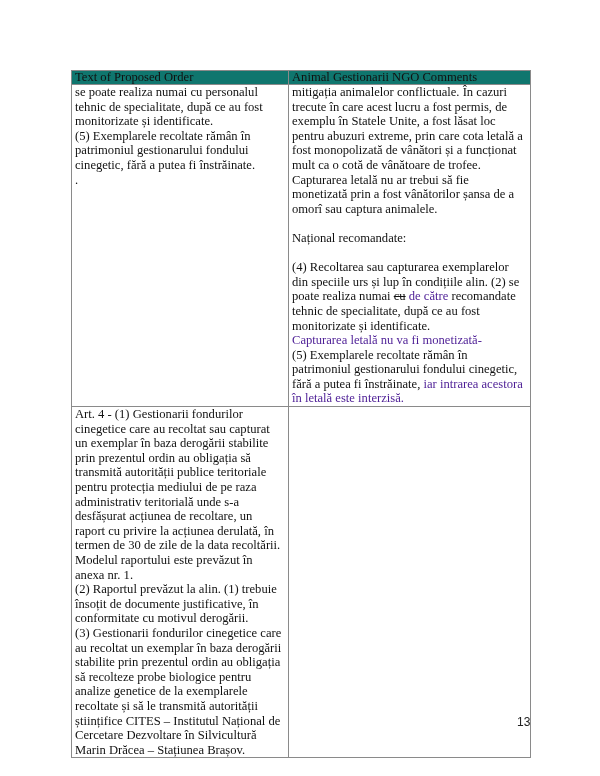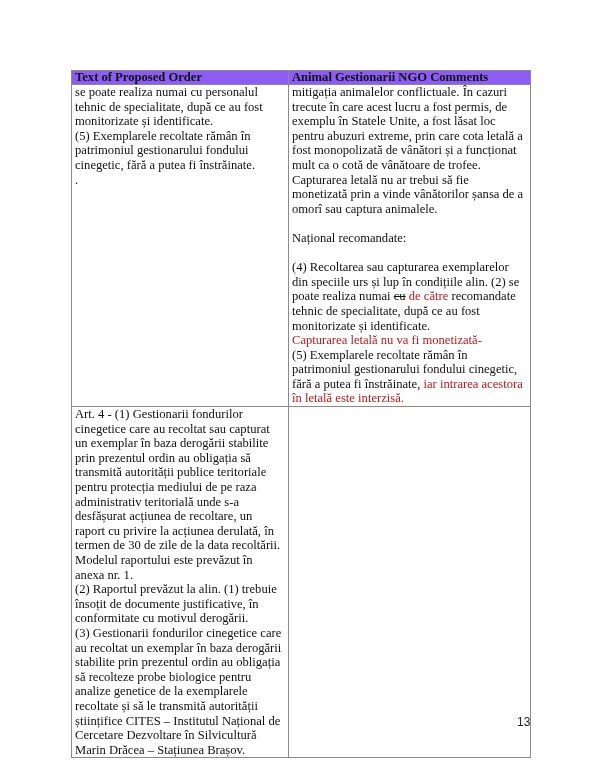--- a/index.html
+++ b/index.html
@@ -2,24 +2,24 @@
 <html><head>
 <meta charset="utf-8">
 <style>
   html, body { margin:0; padding:0; background:#ffffff; }
   body { width:600px; height:776px; position:relative; overflow:hidden;
          font-family:"Liberation Serif", serif; color:#111; }
   table.doc { position:absolute; left:71px; top:70px; width:459px;
               border-collapse:collapse; table-layout:fixed; }
   table.doc td, table.doc th { border:1.5px solid #8a8a8a; vertical-align:top;
               padding:0 3px; font-size:12.6px; line-height:14.6px; text-align:left; }
-  table.doc th { background:#8b5cf6; font-weight:bold; height:13px; line-height:13px; }
+  table.doc th { background:#0f766e; font-weight:normal; height:13px; line-height:13px; }
   col.c1 { width:217px; } col.c2 { width:242px; }
   .p { display:block; }
-  .red { color:#b91c1c; }
+  .red { color:#4c1d95; }
   .strike { text-decoration:line-through; }
   .gap { display:block; height:14.6px; }
   tr.row1 td { height:297px; }
   tr.row2 td { height:311px; }
   .pagenum { position:absolute; left:517px; top:715px; font-family:"Liberation Sans", sans-serif;
              font-size:12px; color:#222; }
 </style>
 </head>
 <body>
 
@@ -34,21 +34,21 @@
     <th>Animal Gestionarii NGO  Comments</th>
   </tr>
   <tr class="row1">
     <td>
       <span class="p">se poate realiza numai cu personalul tehnic de specialitate, după ce au fost monitorizate și identificate.</span>
       <span class="p">(5) Exemplarele recoltate rămân în patrimoniul gestionarului fondului cinegetic, fără a putea fi înstrăinate.</span>
       <span class="p">.</span>
     </td>
     <td>
       <span class="p">mitigația  animalelor conflictuale. În cazuri trecute în care acest lucru a fost permis, de exemplu în Statele Unite, a fost lăsat loc pentru abuzuri extreme, prin care cota letală a fost monopolizată de vânători și a funcționat mult ca o cotă de vânătoare de trofee.</span>
-      <span class="p">Capturarea letală nu ar trebui să fie monetizată prin a vinde vânătorilor șansa de a omorî sau captura animalele.</span>
+      <span class="p">Capturarea letală nu ar trebui să fie monetizată prin a fost vânătorilor șansa de a omorî sau captura animalele.</span>
       <span class="gap"></span>
       <span class="p">Național recomandate:</span>
       <span class="gap"></span>
       <span class="p"><span>(4) Recoltarea sau capturarea exemplarelor din speciile urs și lup în condițiile alin. (2) se poate realiza numai </span><span class="strike">cu</span><span class="red"> de către</span><span> recomandate tehnic de specialitate, după ce au fost monitorizate și identificate.</span></span>
       <span class="p red">Capturarea letală nu va fi monetizată-</span>
       <span class="p"><span>(5) Exemplarele recoltate rămân în patrimoniul gestionarului fondului cinegetic, fără a putea fi înstrăinate,</span><span class="red"> iar  intrarea acestora în letală este interzisă.</span></span>
     </td>
   </tr>
   <tr class="row2">
     <td>

